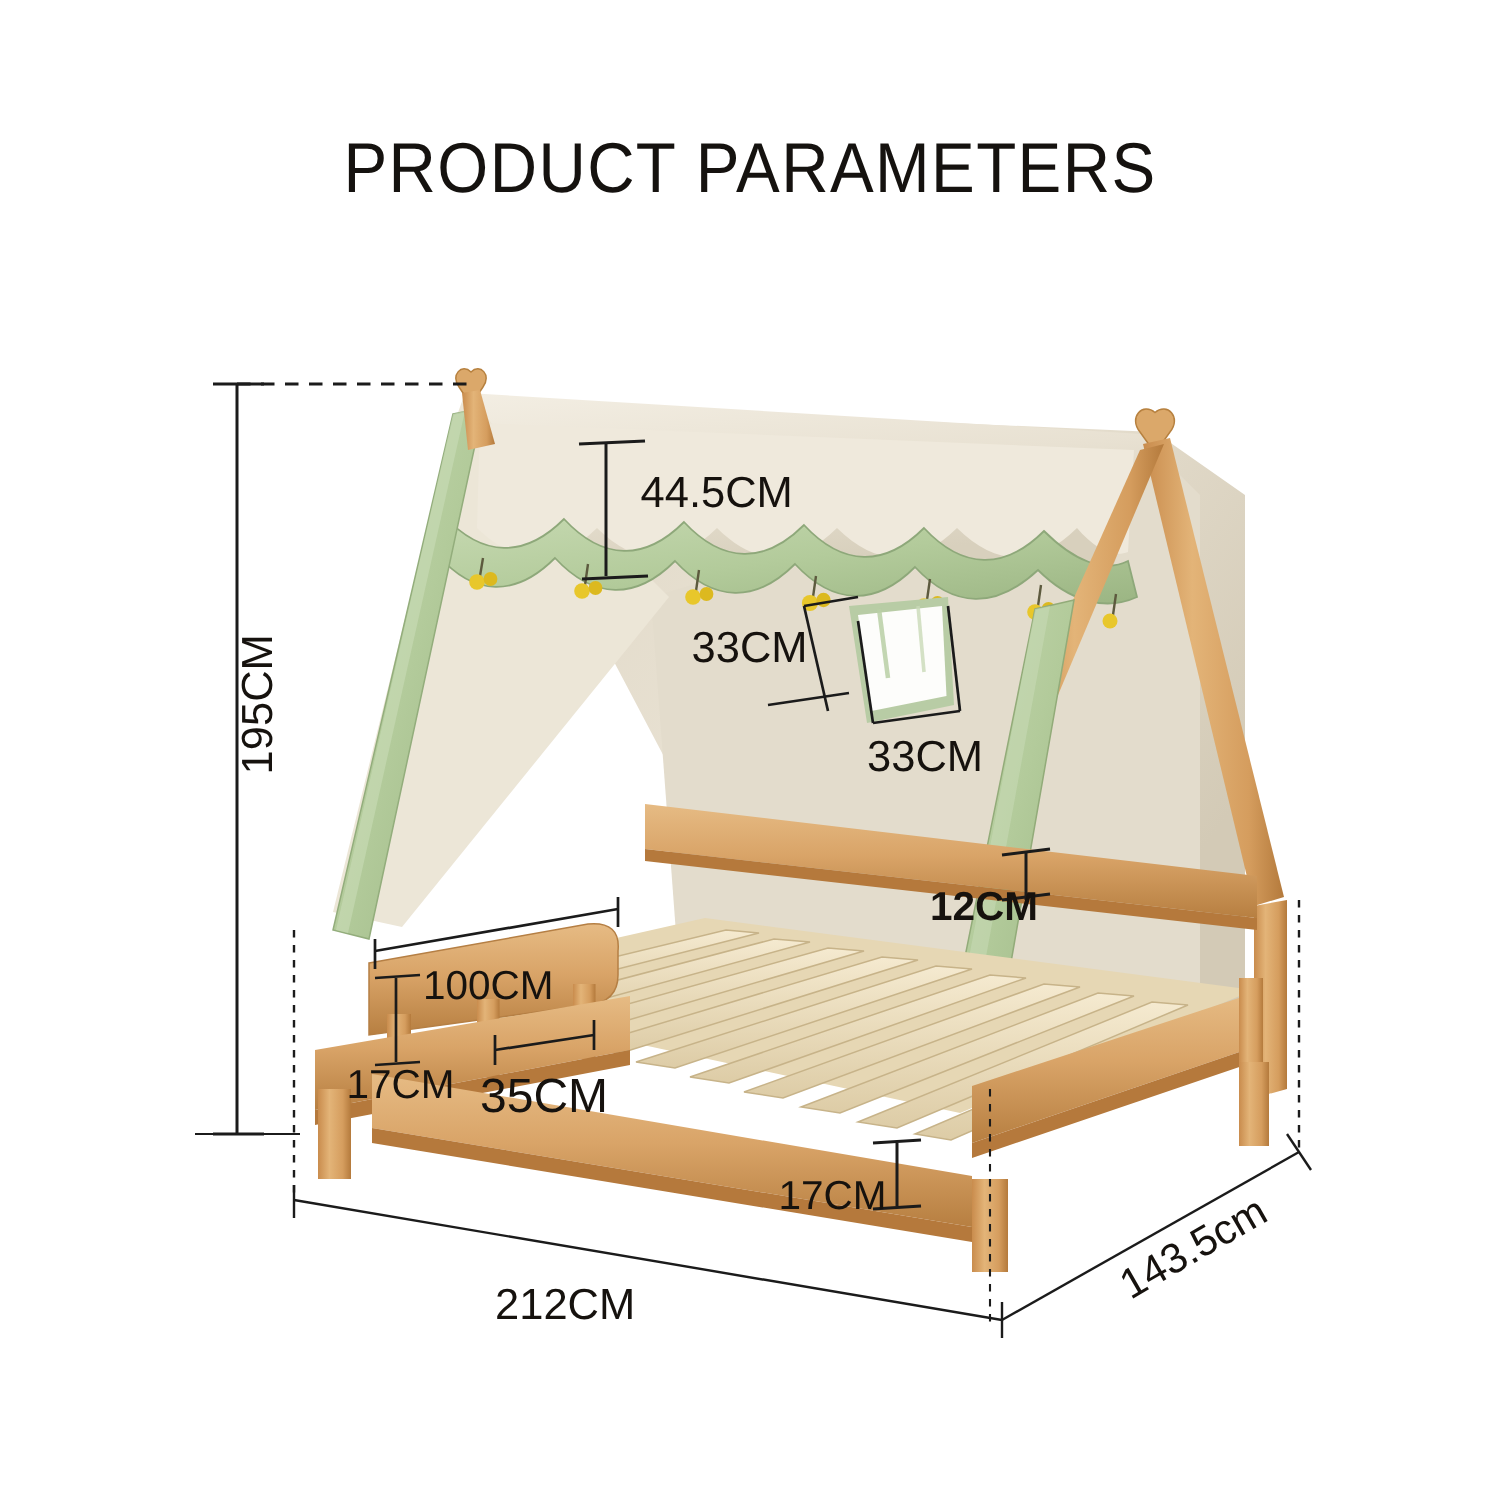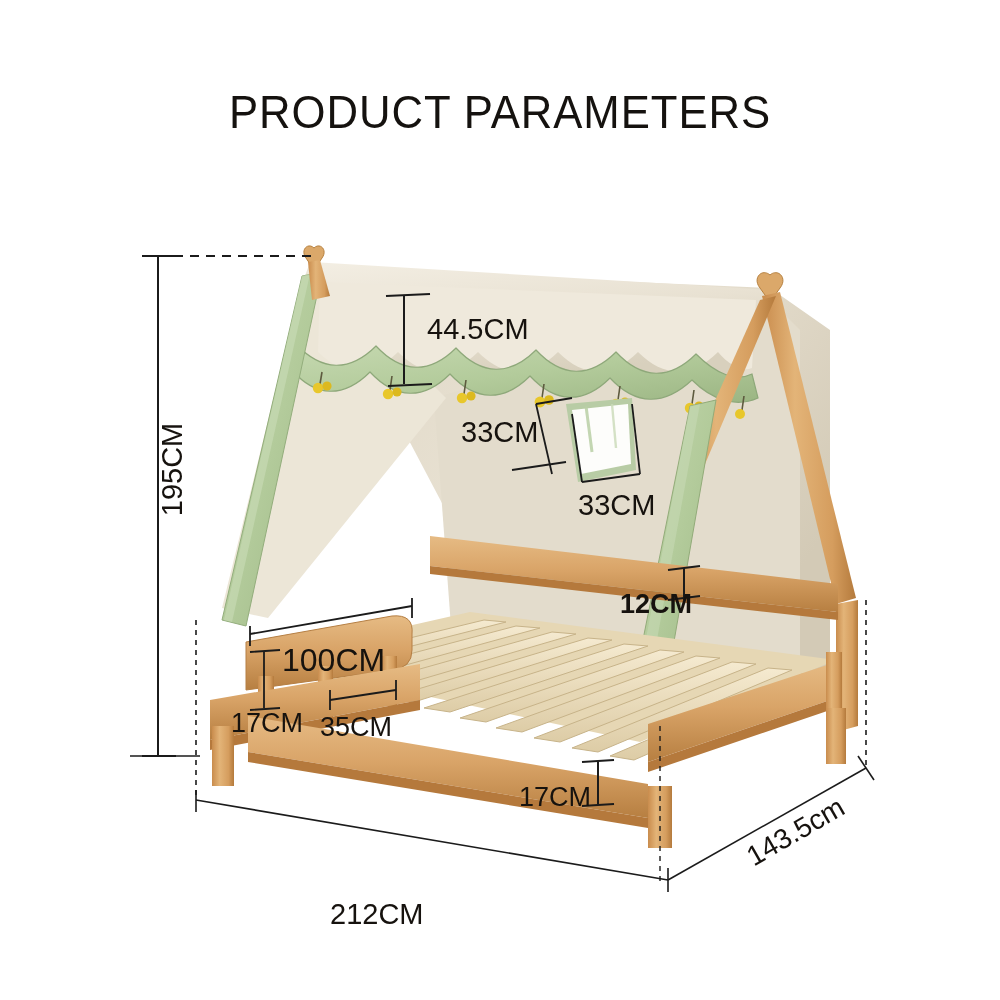--- a/index.html
+++ b/index.html
@@ -303,25 +303,25 @@
   <div class="dimlabel" style="left:126px;top:455px;font-size:29px;transform:rotate(-90deg);">195CM</div>
 
   <div class="dimlabel" style="left:427px;top:315px;font-size:29px;">44.5CM</div>
 
   <div class="dimlabel" style="left:461px;top:418px;font-size:29px;">33CM</div>
 
   <div class="dimlabel" style="left:578px;top:491px;font-size:29px;">33CM</div>
 
   <div class="dimlabel" style="left:620px;top:591px;font-size:27px;font-weight:bold;">12CM</div>
 
-  <div class="dimlabel" style="left:282px;top:644px;font-size:32px;">100CM</div>
+  <div class="dimlabel" style="left:282px;top:644px;font-size:27px;">100CM</div>
 
   <div class="dimlabel" style="left:231px;top:710px;font-size:27px;">17CM</div>
 
-  <div class="dimlabel" style="left:320px;top:714px;font-size:27px;">35CM</div>
+  <div class="dimlabel" style="left:320px;top:714px;font-size:32px;">35CM</div>
 
   <div class="dimlabel" style="left:519px;top:784px;font-size:27px;">17CM</div>
 
-  <div class="dimlabel" style="left:330px;top:856px;font-size:29px;margin-top:44px;">212CM</div>
+  <div class="dimlabel" style="left:330px;top:856px;font-size:29px;">212CM</div>
 
   <div class="dimlabel" style="left:742px;top:818px;font-size:28px;transform:rotate(-30deg);">143.5cm</div>
 
 </div>
 
 </body></html>

